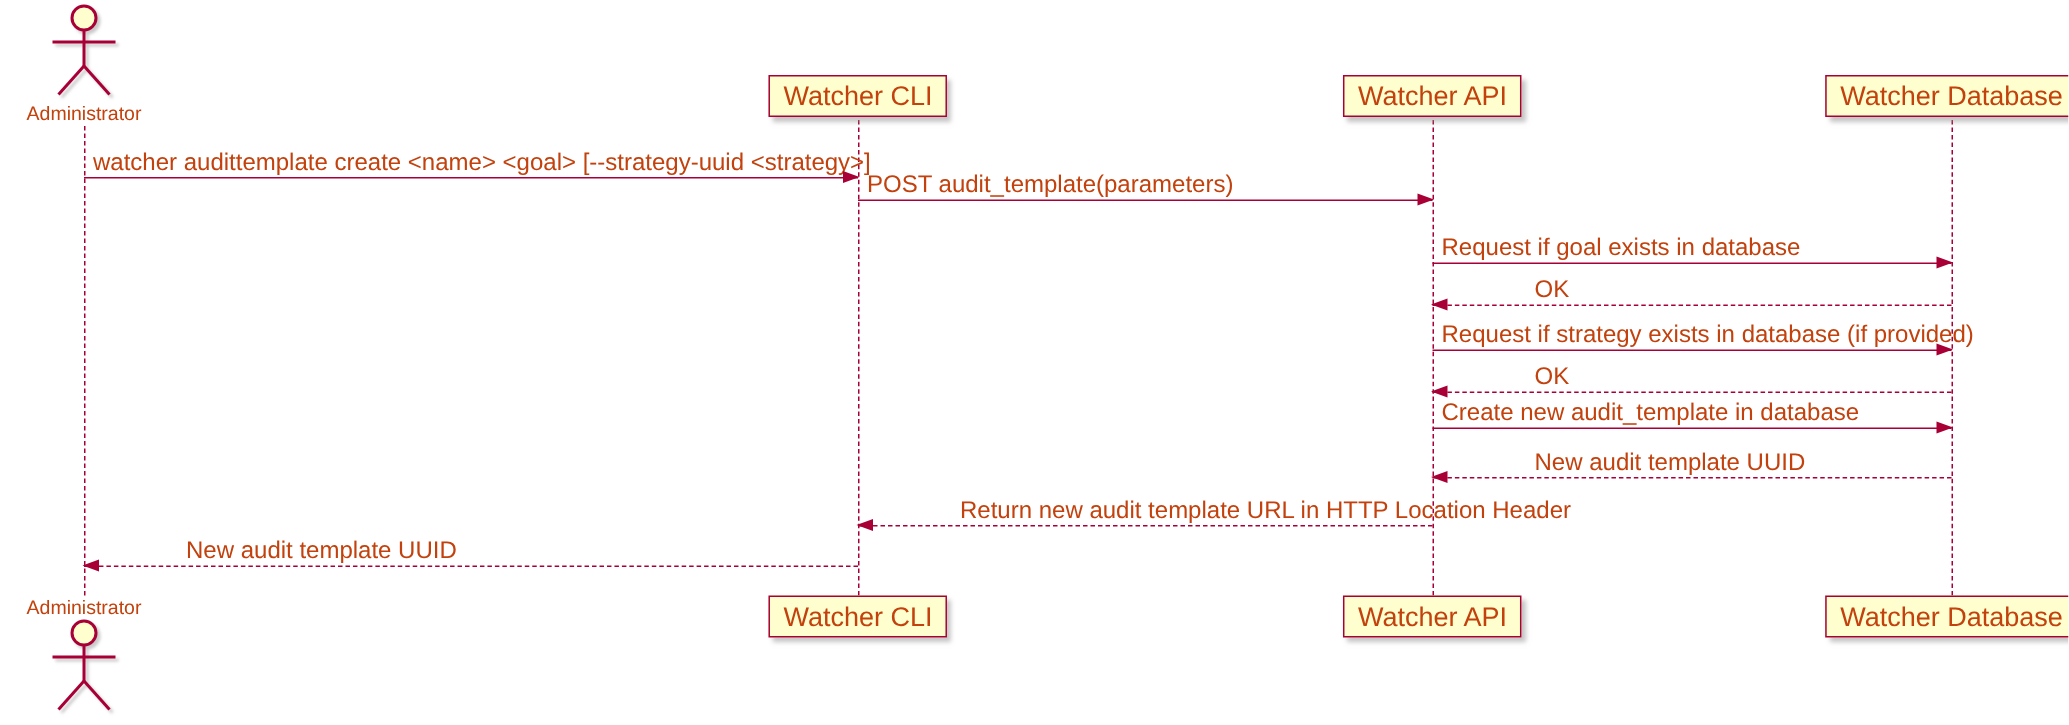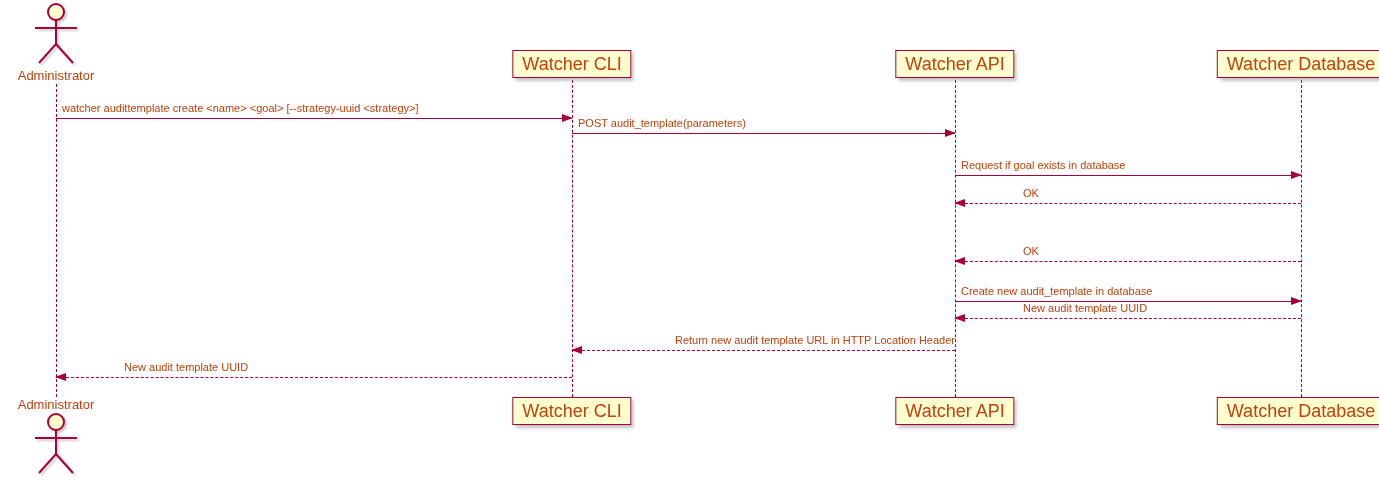--- a/index.html
+++ b/index.html
@@ -32,21 +32,21 @@
     filter:drop-shadow(2px 2px 1px rgba(150,150,150,0.5));
   }
   .actor-label{
     position:absolute;
     transform:translateX(-50%);
     font-size:13px;
     white-space:nowrap;
   }
   .message{
     position:absolute;
-    font-size:11px;
+    font-size:16px;
   }
   .msg-label{
     white-space:nowrap;
     height:15px;
     line-height:15px;
     margin-bottom:2px;
   }
   .arrow-right .msg-label{padding-left:6px;}
   .arrow-left  .msg-label{padding-left:20px;margin-left:48px;}
   .msg-line{
@@ -108,27 +108,31 @@
   <div class="message arrow-right" style="left:955px;top:158px;width:346px;">
     <div class="msg-label">Request if goal exists in database</div>
     <div class="msg-line"></div>
   </div>
 
   <div class="message arrow-left dashed" style="left:955px;top:186px;width:346px;">
     <div class="msg-label">OK</div>
     <div class="msg-line"></div>
   </div>
 
+  <div class="message arrow-right" style="left:955px;top:216px;width:346px;">
+    <div class="msg-label">Request if strategy exists in database (if provided)</div>
+    <div class="msg-line"></div>
+  </div>
 
   <div class="message arrow-left dashed" style="left:955px;top:244px;width:346px;">
     <div class="msg-label">OK</div>
     <div class="msg-line"></div>
   </div>
 
-  <div class="message arrow-right" style="left:955px;top:284px;width:346px;">
+  <div class="message arrow-right" style="left:955px;top:268px;width:346px;">
     <div class="msg-label">Create new audit_template in database</div>
     <div class="msg-line"></div>
   </div>
 
   <div class="message arrow-left dashed" style="left:955px;top:301px;width:346px;">
     <div class="msg-label">New audit template UUID</div>
     <div class="msg-line"></div>
   </div>
 
   <div class="message arrow-left dashed" style="left:572px;top:333px;width:383px;text-align:right;">

